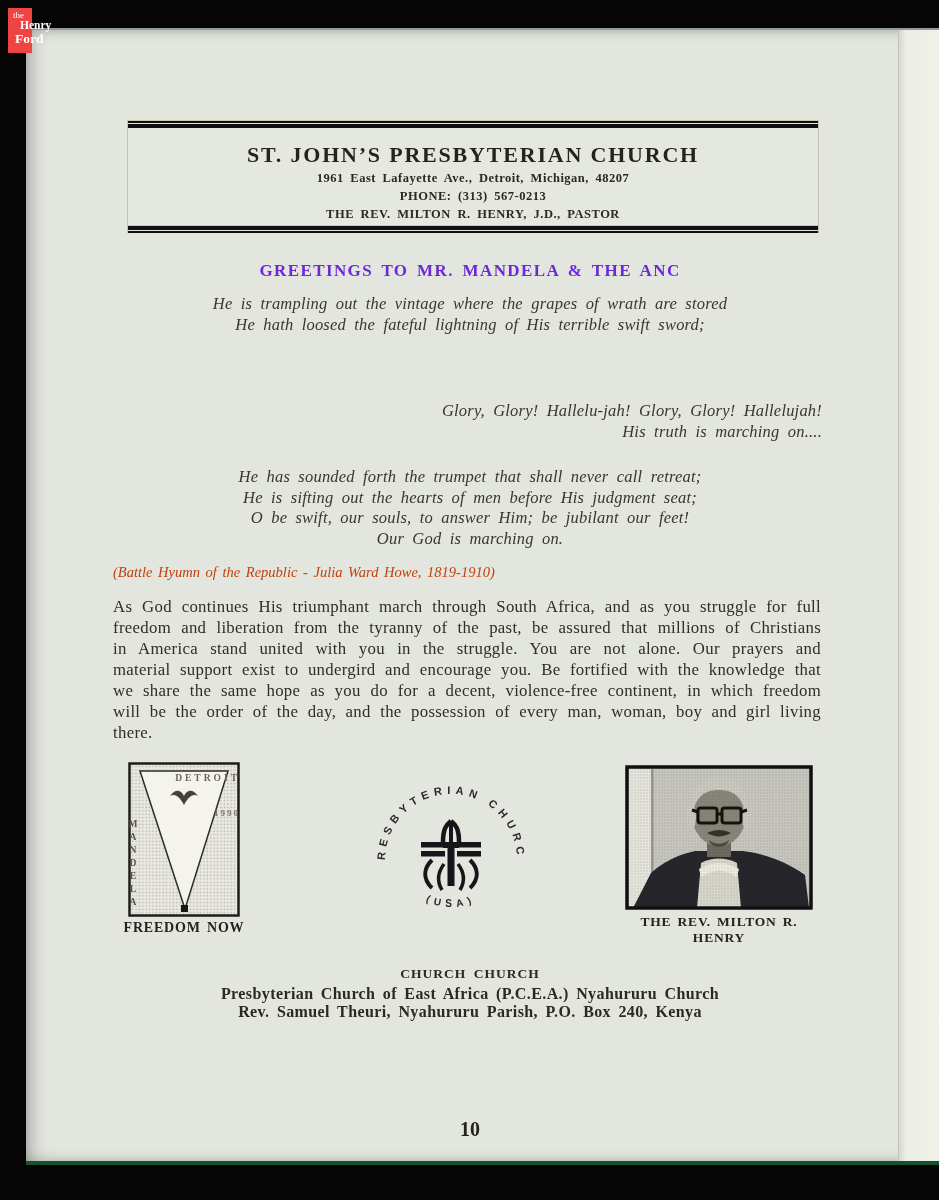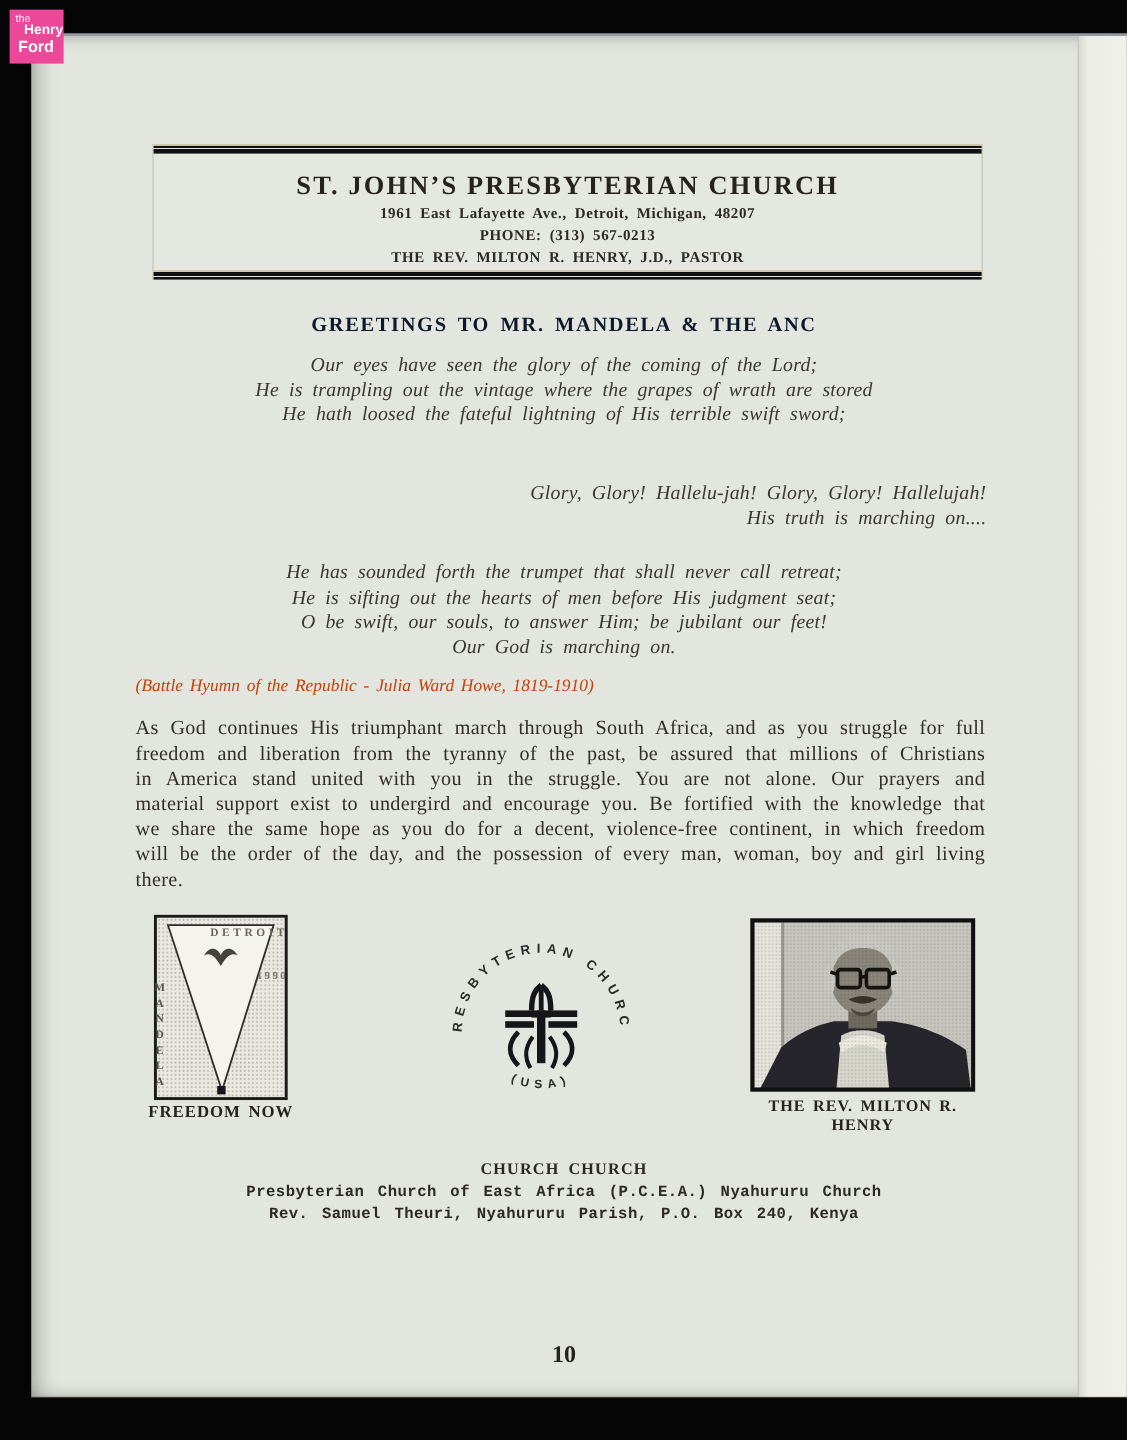--- a/index.html
+++ b/index.html
@@ -3,52 +3,52 @@
 <meta charset="utf-8">
 <style>
   * { margin:0; padding:0; box-sizing:border-box; }
   html,body { width:939px; height:1200px; }
   body { background:#000; position:relative; overflow:hidden;
          font-family:"Liberation Serif","DejaVu Serif",serif; }
 
   
   .scan-root { position:absolute; inset:0; background:#050505; }
 
-  .hf-logo { position:absolute; left:8px; top:8px; width:45px; height:45px;
-             background:#ec4899; color:#fff; z-index:10;
-             font-family:Liberation Sans, sans-serif;
+  .hf-logo { position:absolute; left:8px; top:8px; width:24px; height:45px;
+             background:#ef4444; color:#fff; z-index:10;
+             font-family:Liberation Serif, serif;
              padding:3px 3px; line-height:1.02; }
   .hf-logo .l1 { font-size:9px; margin-left:2px; font-weight:400; }
   .hf-logo .l2 { font-size:11.5px; font-weight:bold; margin-left:9px; }
   .hf-logo .l3 { font-size:13.5px; font-weight:bold; margin-left:4px; }
 
   .page { position:absolute; left:26px; top:28px; width:913px; height:1137px;
           background:#e3e5df; overflow:hidden; color:#2b2824;
-          border-top:2px solid #8f99a8; border-bottom:1px solid #14532d;
+          border-top:2px solid #8f99a8; border-bottom:4px solid #14532d;
           box-shadow: inset 16px 0 20px -14px rgba(0,0,0,.35),
                       inset 0 10px 14px -10px rgba(0,0,0,.25),
                       inset 0 -10px 14px -10px rgba(0,0,0,.2); }
   .page-fold { position:absolute; top:0; right:0; width:41px; height:100%;
                background:linear-gradient(to right,#d6d8d0 0,#eceee6 7px,#f0f1e9 100%);
                border-left:1px solid #c2c4ba; }
 
   
   .header-box { position:absolute; left:101px; top:90px; width:692px; height:113px;
                 border-left:1px solid #c6c3b4; border-right:1px solid #c6c3b4;
                 background:#e5e7e1; text-align:center; }
   .rule { position:absolute; left:0; width:100%; height:8px; }
   .rule.top { top:0; background:linear-gradient(#cfc9a9 0 1.5px,#101014 1.5px 3.5px,#e5e7e1 3.5px 4.5px,#101014 4.5px 8px); }
   .rule.bottom { bottom:0; background:linear-gradient(#cfc9a9 0 1.5px,#101014 1.5px 5px,#e5e7e1 5px 6px,#101014 6px 8px); }
   .church-name { margin-top:22px; font-size:22px; font-weight:bold; letter-spacing:1.8px; color:#26231f; }
   .church-sub { font-size:12.5px; font-weight:bold; letter-spacing:.5px; word-spacing:3px;
                 margin-top:3px; color:#2c2924; }
 
   
   .greeting-title { position:absolute; left:92px; top:231px; width:704px; text-align:center;
-                    font-size:17px; font-weight:bold; letter-spacing:1.4px; word-spacing:3px; color:#0f172a; }
+                    font-size:17px; font-weight:bold; letter-spacing:1.4px; word-spacing:3px; color:#6d28d9; }
   .hymn { font-style:italic; font-size:16.5px; line-height:20.6px; word-spacing:4px;
           letter-spacing:.2px; color:#3a3631; }
   .verse1 { position:absolute; left:92px; top:264px; width:704px; text-align:center; }
   .chorus { position:absolute; left:92px; top:371px; width:704px; text-align:right; padding-left:42px; }
   .verse2 { position:absolute; left:92px; top:437px; width:704px; text-align:center; }
   .attribution { position:absolute; left:87px; top:534px; width:708px;
                  font-style:italic; font-size:14.5px; word-spacing:2px; color:#c2410c; }
   .body-par { position:absolute; left:87px; top:566px; width:708px;
               font-size:16.8px; line-height:21px; word-spacing:4.5px; letter-spacing:.3px;
               text-align:justify; color:#312d28; }
@@ -69,21 +69,21 @@
              letter-spacing:.8px; word-spacing:2px; color:#26231f; }
   .cap-pennant { left:96px; top:890px; width:124px; font-size:14px; }
   .fig-seal { position:absolute; left:340px; top:746px; width:170px; height:160px; }
   .fig-photo { position:absolute; left:599px; top:735px; width:188px; height:145px; }
   .cap-photo { left:597px; top:884px; width:192px; font-size:13.5px; }
 
   
   .sister { position:absolute; left:92px; top:936px; width:704px; text-align:center;
             font-weight:bold; color:#2c2924; }
   .sister-heading { font-size:13.5px; letter-spacing:1px; word-spacing:3px; margin-bottom:3px; }
-  .sister-line { font-size:13px; line-height:18px; letter-spacing:.4px; word-spacing:3px;font-family:Liberation Mono, monospace; }
+  .sister-line { font-size:16px; line-height:18px; letter-spacing:.4px; word-spacing:3px; }
   .page-number { position:absolute; left:92px; top:1088px; width:704px; text-align:center;
                  font-size:20px; font-weight:bold; color:#26231f; }
 
   svg text { font-family:"Liberation Sans","DejaVu Sans",sans-serif; }
 </style>
 </head>
 <body>
 
 <div class="scan-root">
 
@@ -101,21 +101,20 @@
       <div class="church-name">ST. JOHN’S PRESBYTERIAN CHURCH</div>
       <div class="church-sub">1961 East Lafayette Ave., Detroit, Michigan, 48207</div>
       <div class="church-sub">PHONE: (313) 567-0213</div>
       <div class="church-sub">THE REV. MILTON R. HENRY, J.D., PASTOR</div>
       <div class="rule bottom"></div>
     </div>
 
     <div class="greeting-title">GREETINGS TO MR. MANDELA &amp; THE ANC</div>
 
     <div class="hymn verse1">
-      <div>Our eyes have seen the glory of the coming of the Lord;</div>
       <div>He is trampling out the vintage where the grapes of wrath are stored</div>
       <div>He hath loosed the fateful lightning of His terrible swift sword;</div>
     </div>
 
     <div class="hymn chorus">
       <div>Glory, Glory! Hallelu-jah! Glory, Glory! Hallelujah!</div>
       <div>His truth is marching on....</div>
     </div>
 
     <div class="hymn verse2">

